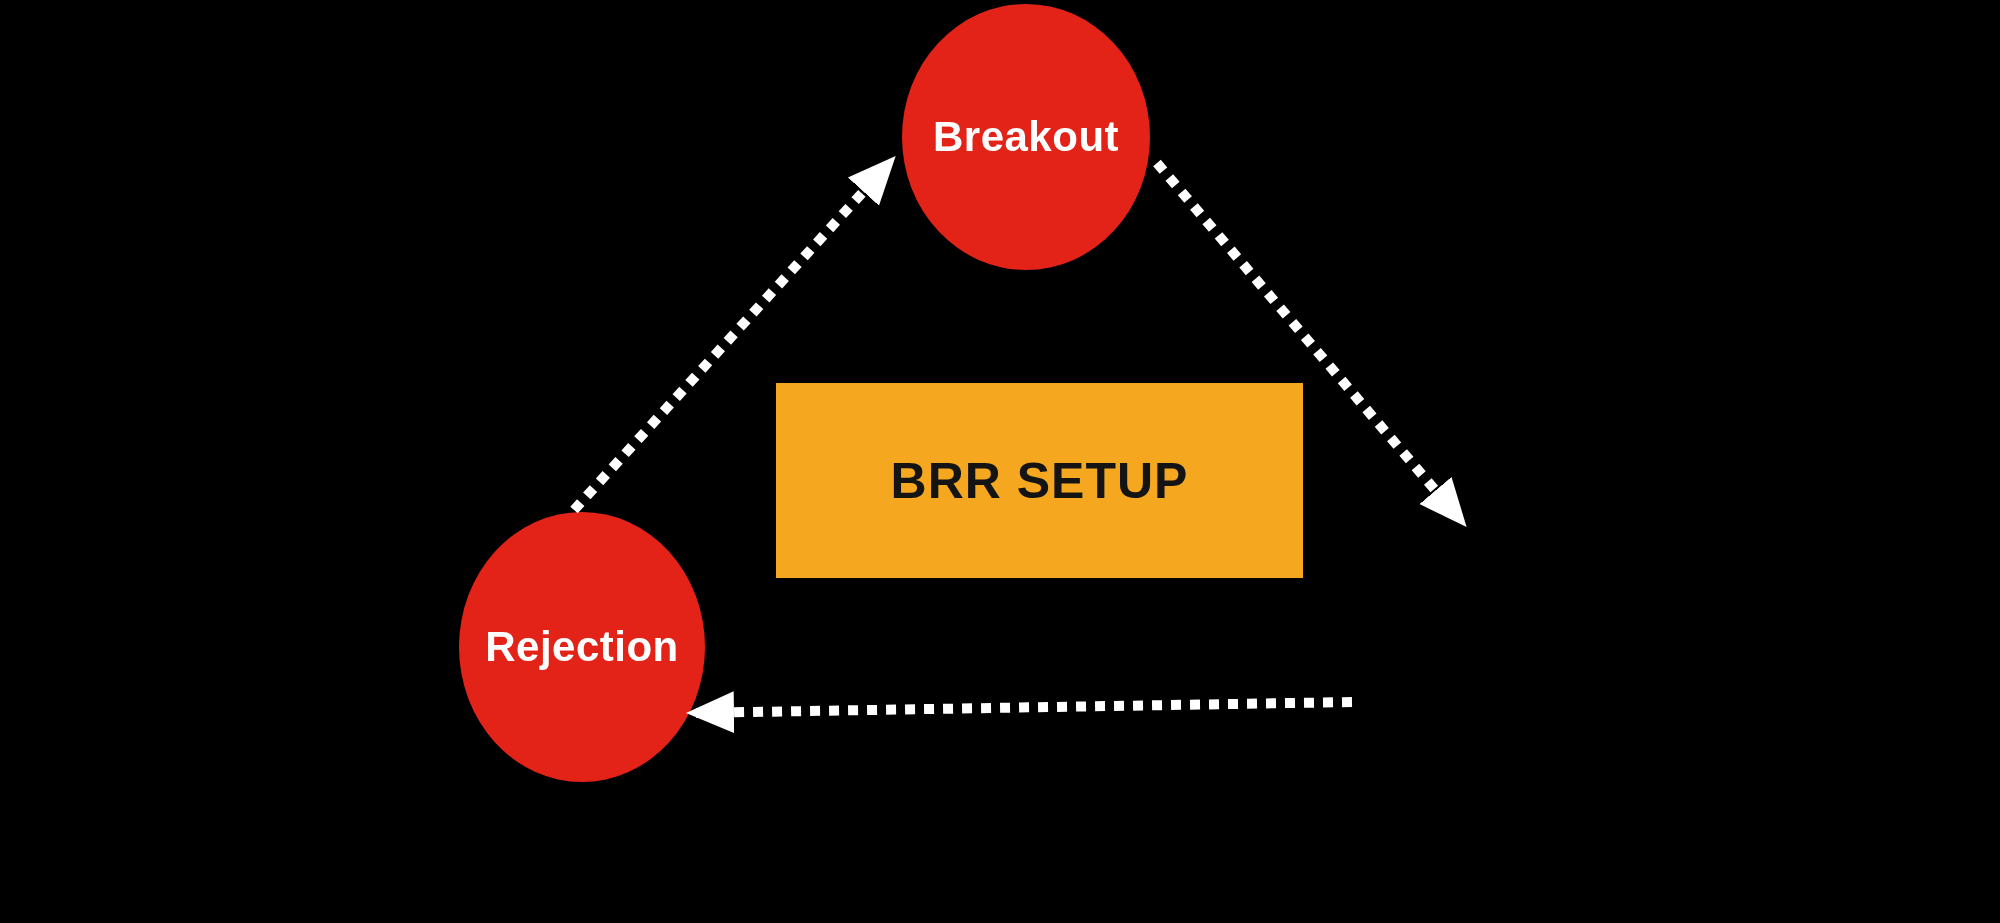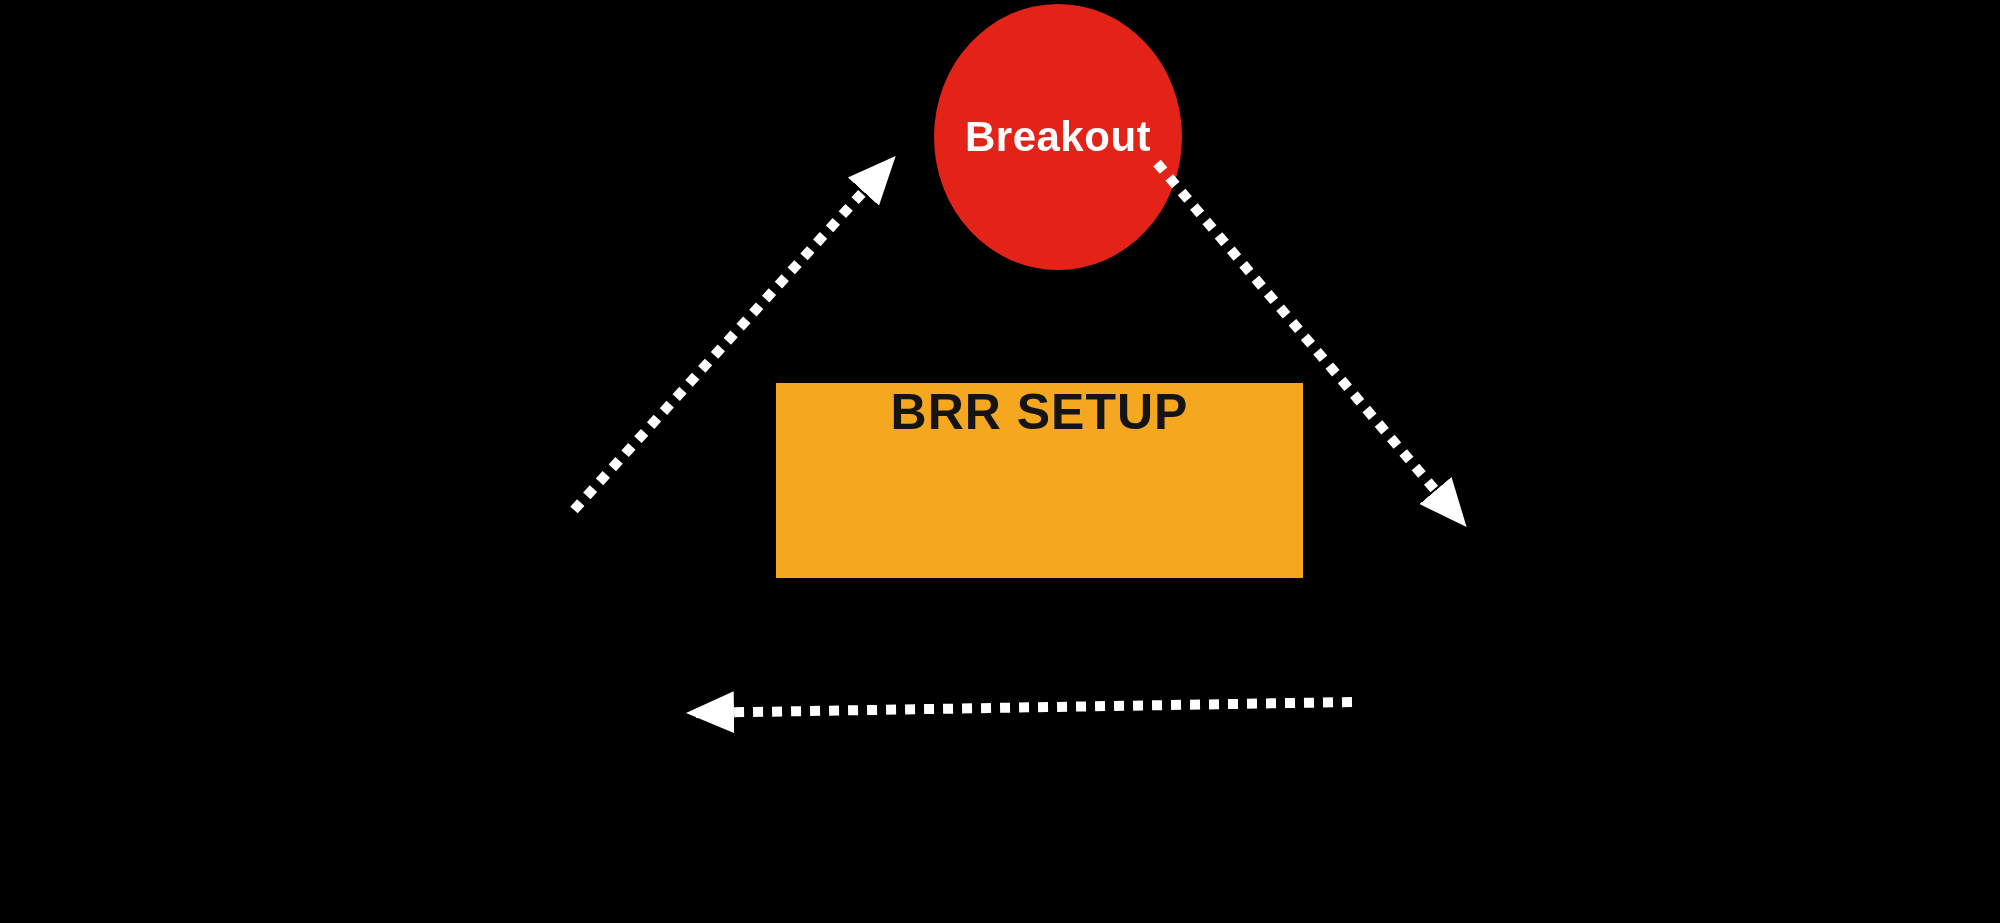--- a/index.html
+++ b/index.html
@@ -40,32 +40,33 @@
     justify-content: center;
     z-index: 1;
   }
   .node-label {
     color: var(--node-text, #fff);
     font-size: 42px;
     font-weight: bold;
     letter-spacing: 0.5px;
     white-space: nowrap;
   }
-  .node-breakout  { left: 934px;  top: 4px;   width: 248px; height: 266px; }
+  .node-breakout  { left: 902px;  top: 4px;   width: 248px; height: 266px; }
   .node-rejection { left: 459px;  top: 512px; width: 246px; height: 270px; }
   .node-retest    { left: 1352px; top: 530px; width: 250px; height: 262px; }
 
   .title-box {
     position: absolute;
     left: 776px;
     top: 383px;
     width: 527px;
     height: 195px;
     background: var(--title-fill, #f5a71f);
     display: flex;
+    align-items: center;
     justify-content: center;
     z-index: 3;
   }
   .title-text {
     color: var(--title-text, #141414);
     font-size: 50px;
     font-weight: bold;
     letter-spacing: 1px;
     white-space: nowrap;
   }
@@ -83,19 +84,22 @@
     </defs>
     <line class="edge-line" x1="574" y1="510" x2="893" y2="159" marker-end="url(#ah)" stroke="#ffffff"></line>
     <line class="edge-line" x1="1157" y1="163" x2="1464" y2="524" marker-end="url(#ah)" stroke="#ffffff"></line>
     <line class="edge-line" x1="1352" y1="702" x2="690" y2="713" marker-end="url(#ah)" stroke="#ffffff"></line>
   </svg>
 
   <div class="node node-breakout">
     <span class="node-label">Breakout</span>
   </div>
 
+  <div class="node node-rejection">
+    <span class="node-label">Rejection</span>
+  </div>
 
 
   <div class="title-box">
     <span class="title-text">BRR SETUP</span>
   </div>
 
 </div>
 
 </body></html>

